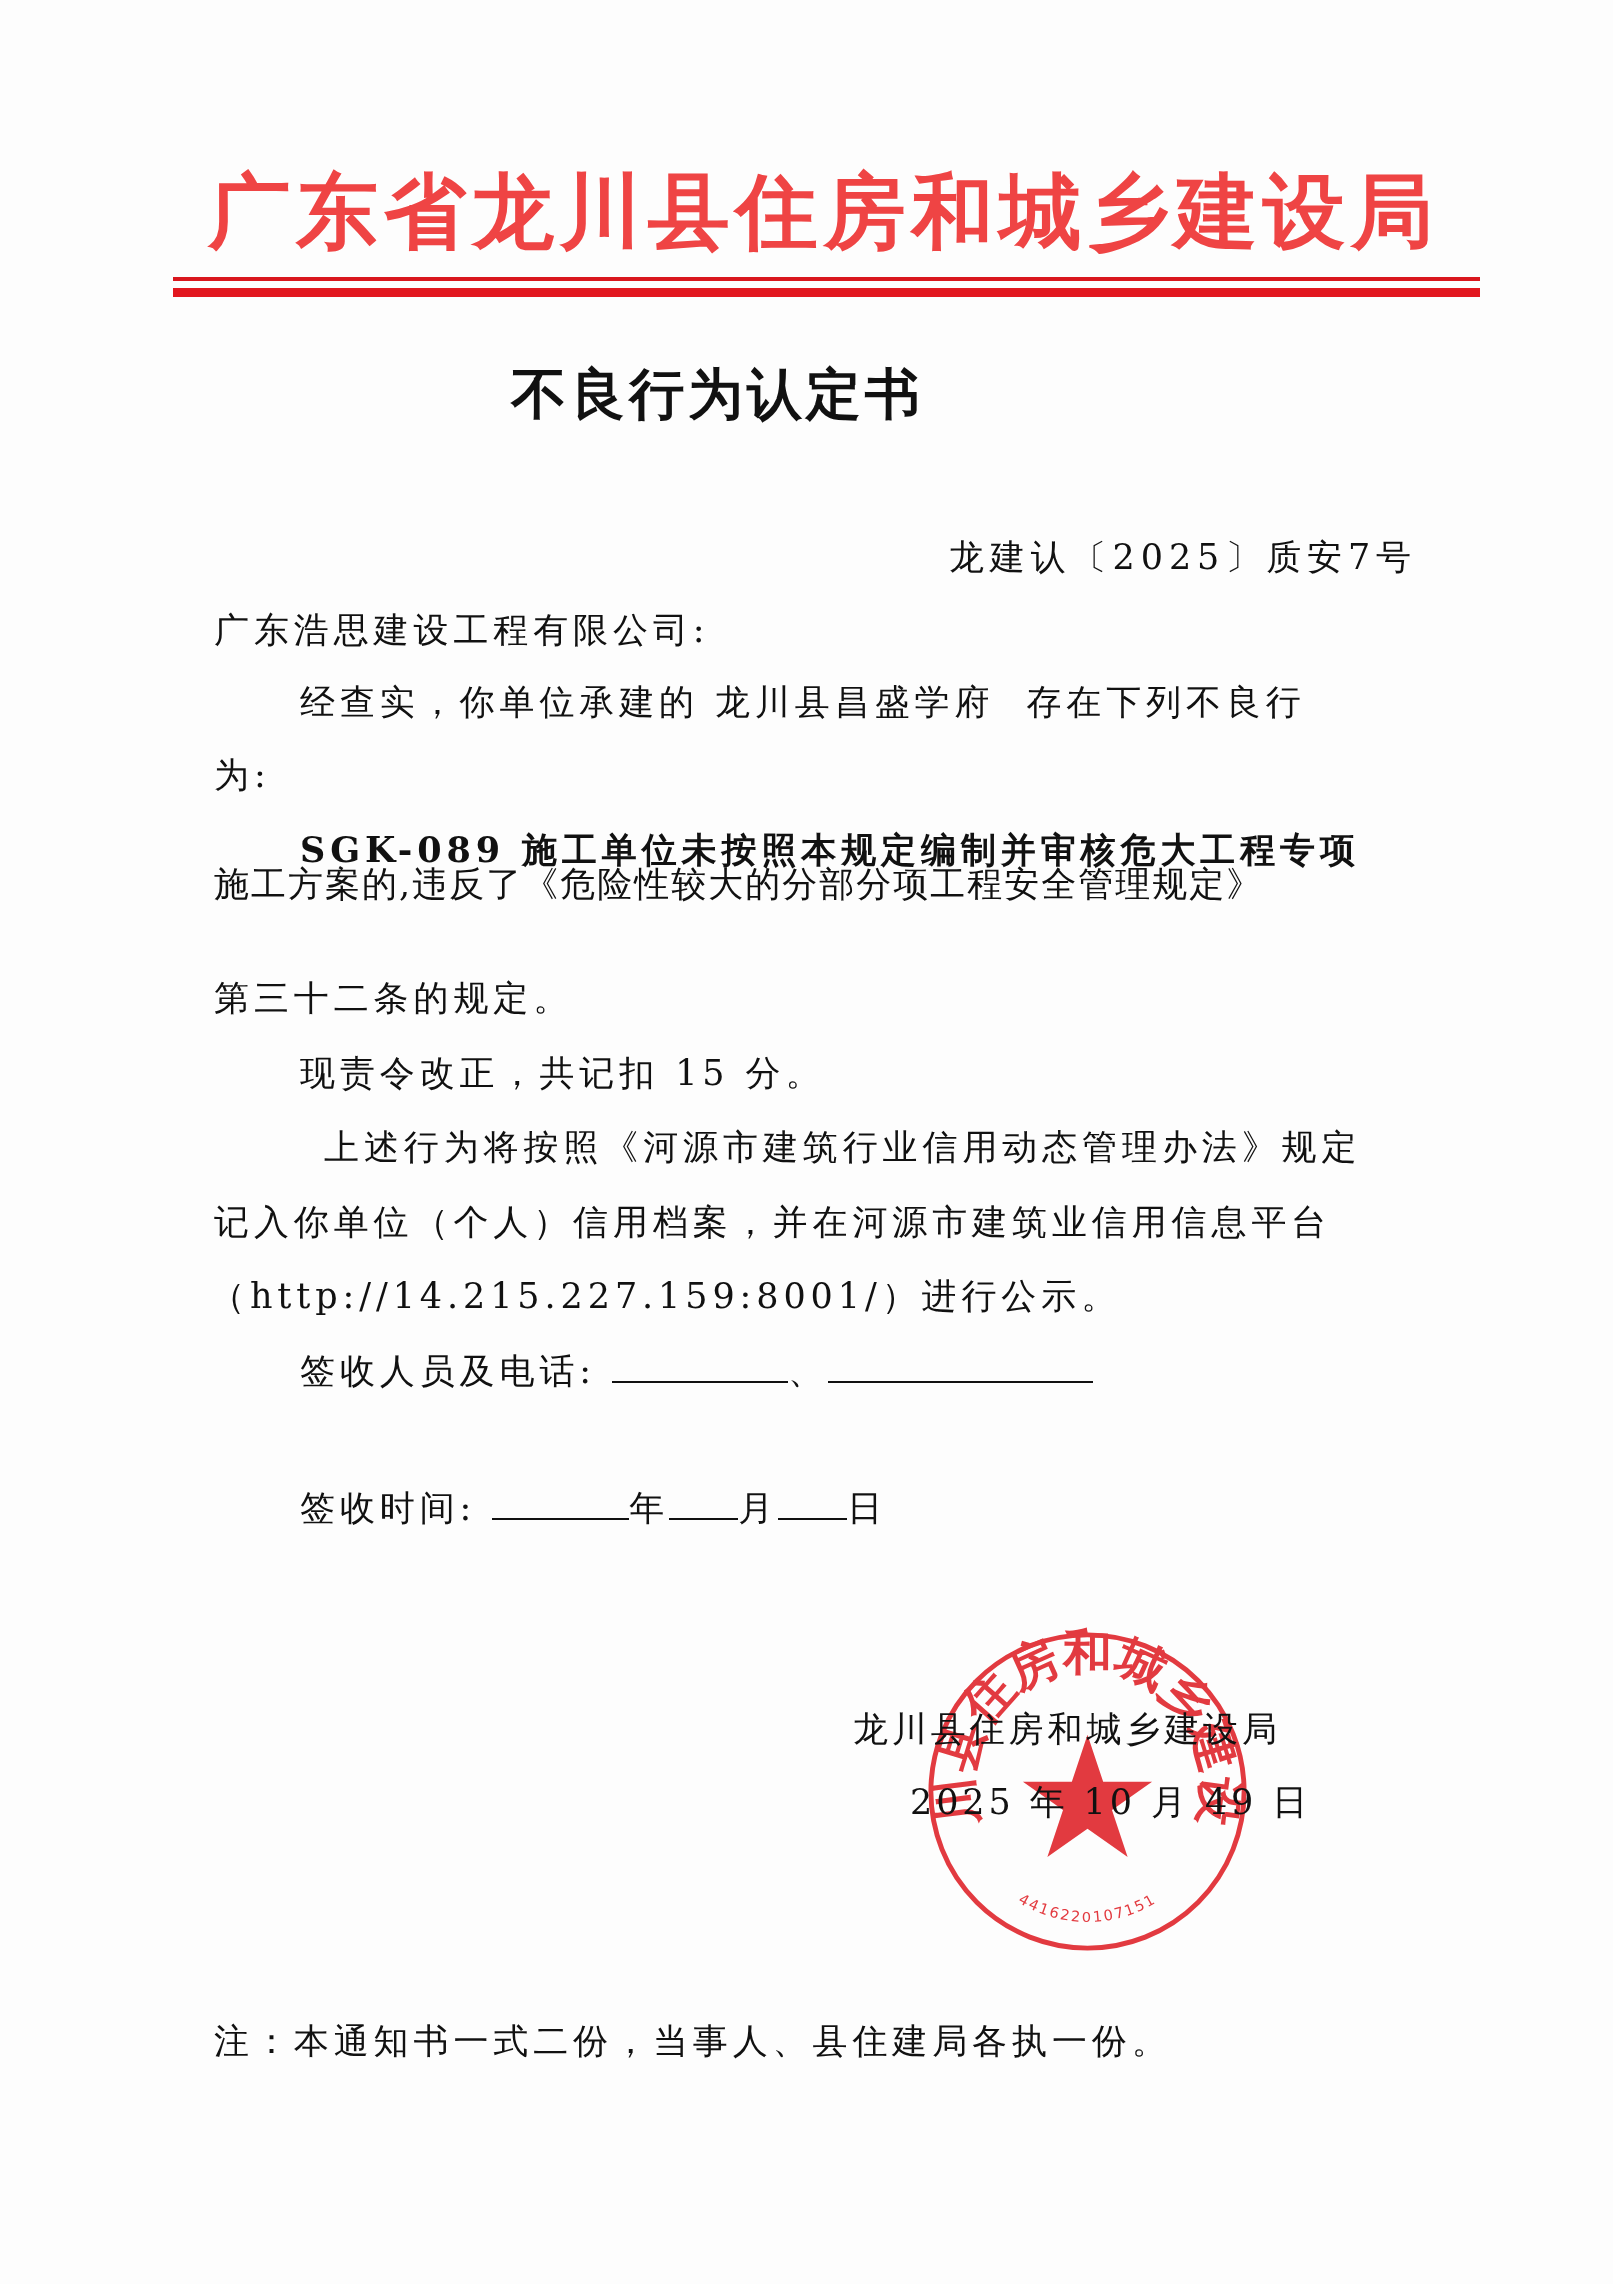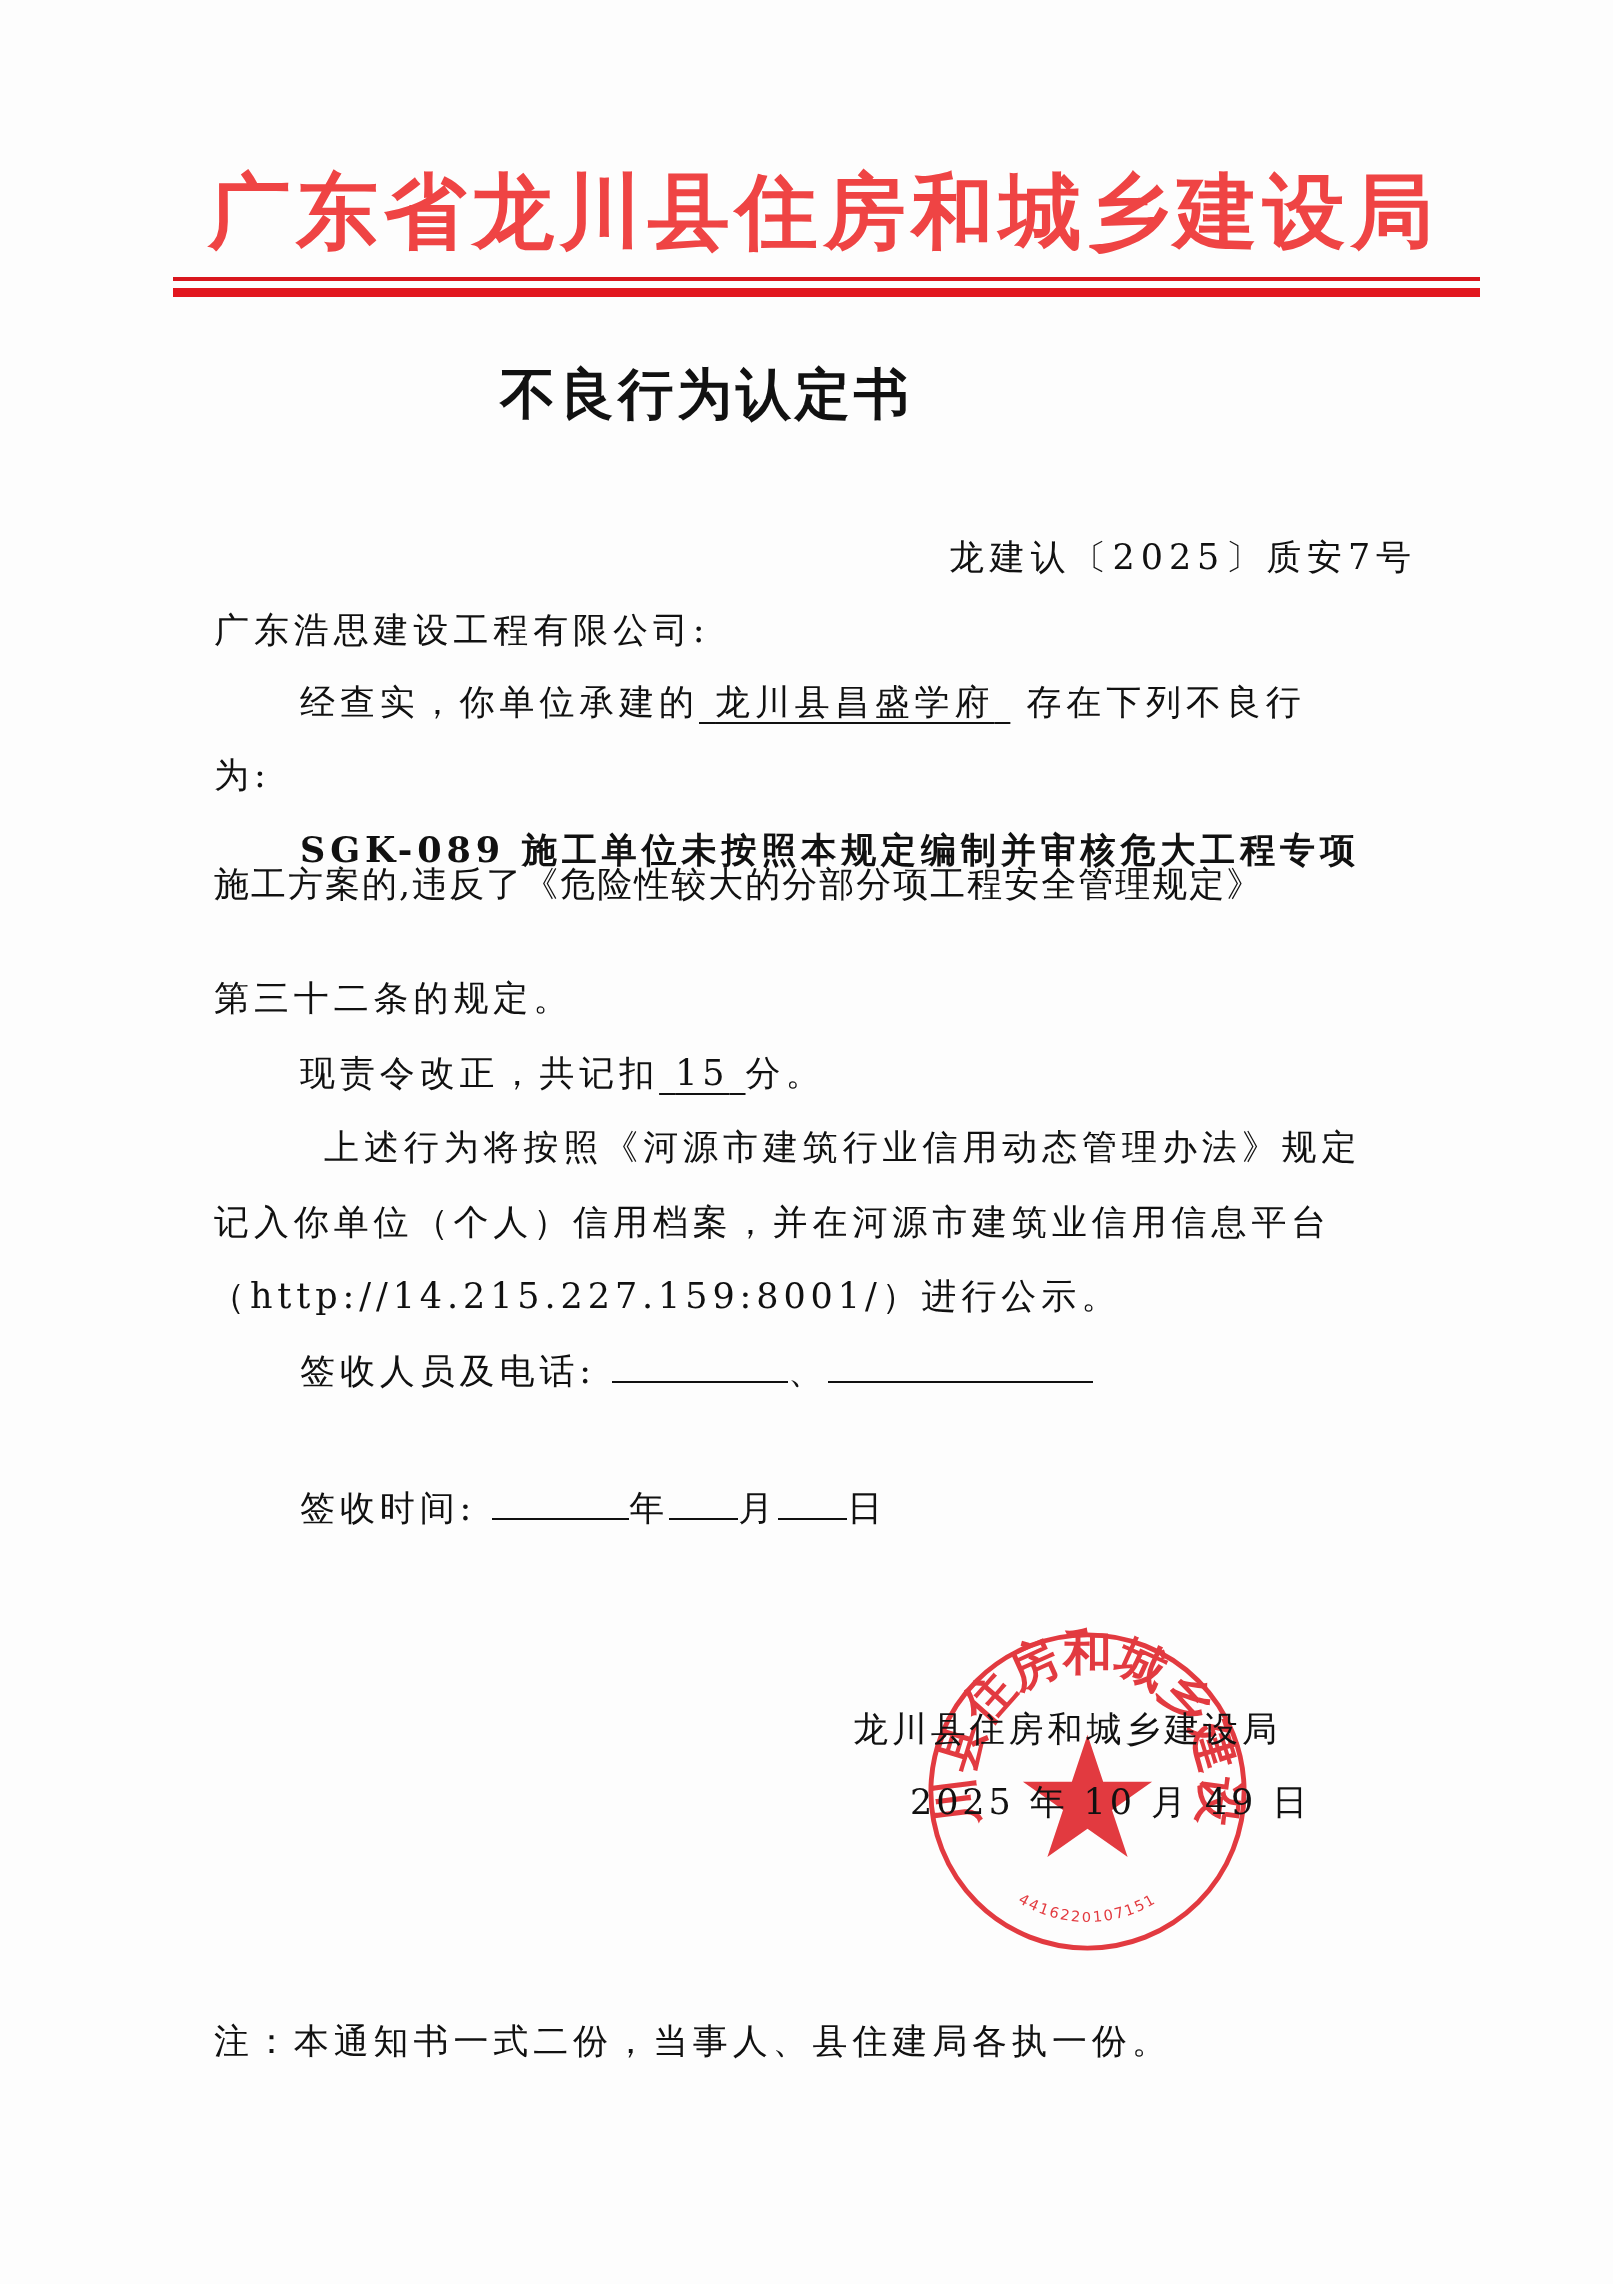--- a/index.html
+++ b/index.html
@@ -19,37 +19,37 @@
     font-weight: bold;
     font-size: 82px;
     letter-spacing: 5.9px;
     color: #ef4444;
     line-height: 108px;
     white-space: nowrap;
   }
   .rule-thin { left: 173px; top: 277px; width: 1307px; height: 3.9px; background: #d9161d; }
   .rule-thick { left: 173px; top: 288px; width: 1307px; height: 8.8px; background: #e2171f; }
   .doc-title {
-    left: 4px; width: 1405px; top: 355px;
+    left: 15px; width: 1405px; top: 355px;
     text-align: center;
     font-weight: bold;
     font-size: 55px;
     letter-spacing: 3.9px;
     line-height: 78px;
   }
   .line {
     font-family: "DejaVu Serif", "Liberation Serif", serif;
     font-size: 35px;
     line-height: 49px;
     white-space: nowrap;
     letter-spacing: 4.9px;
     text-align: right;
   }
   .docno { right: 196px; top: 533px; letter-spacing: 5.9px; }
-  .u { text-decoration: underline; text-underline-offset: 7.8px; text-decoration-thickness: 2px; }
+  .u { text-underline-offset: 7.8px; text-decoration-thickness: 2px; }
   .blank { display: inline-block; border-bottom: 2px solid #111; height: 33px; vertical-align: baseline; }
   .seal {
     left: 926px; top: 1627px; width: 323px; height: 328px;
     opacity: 0.9;
   }
   .signer { left: 853px; top: 1705px; letter-spacing: 3.9px; }
   .signdate { left: 910px; top: 1778px; letter-spacing: 3.9px; }
   .note { left: 214px; top: 2017px; }
 </style>
 </head>

